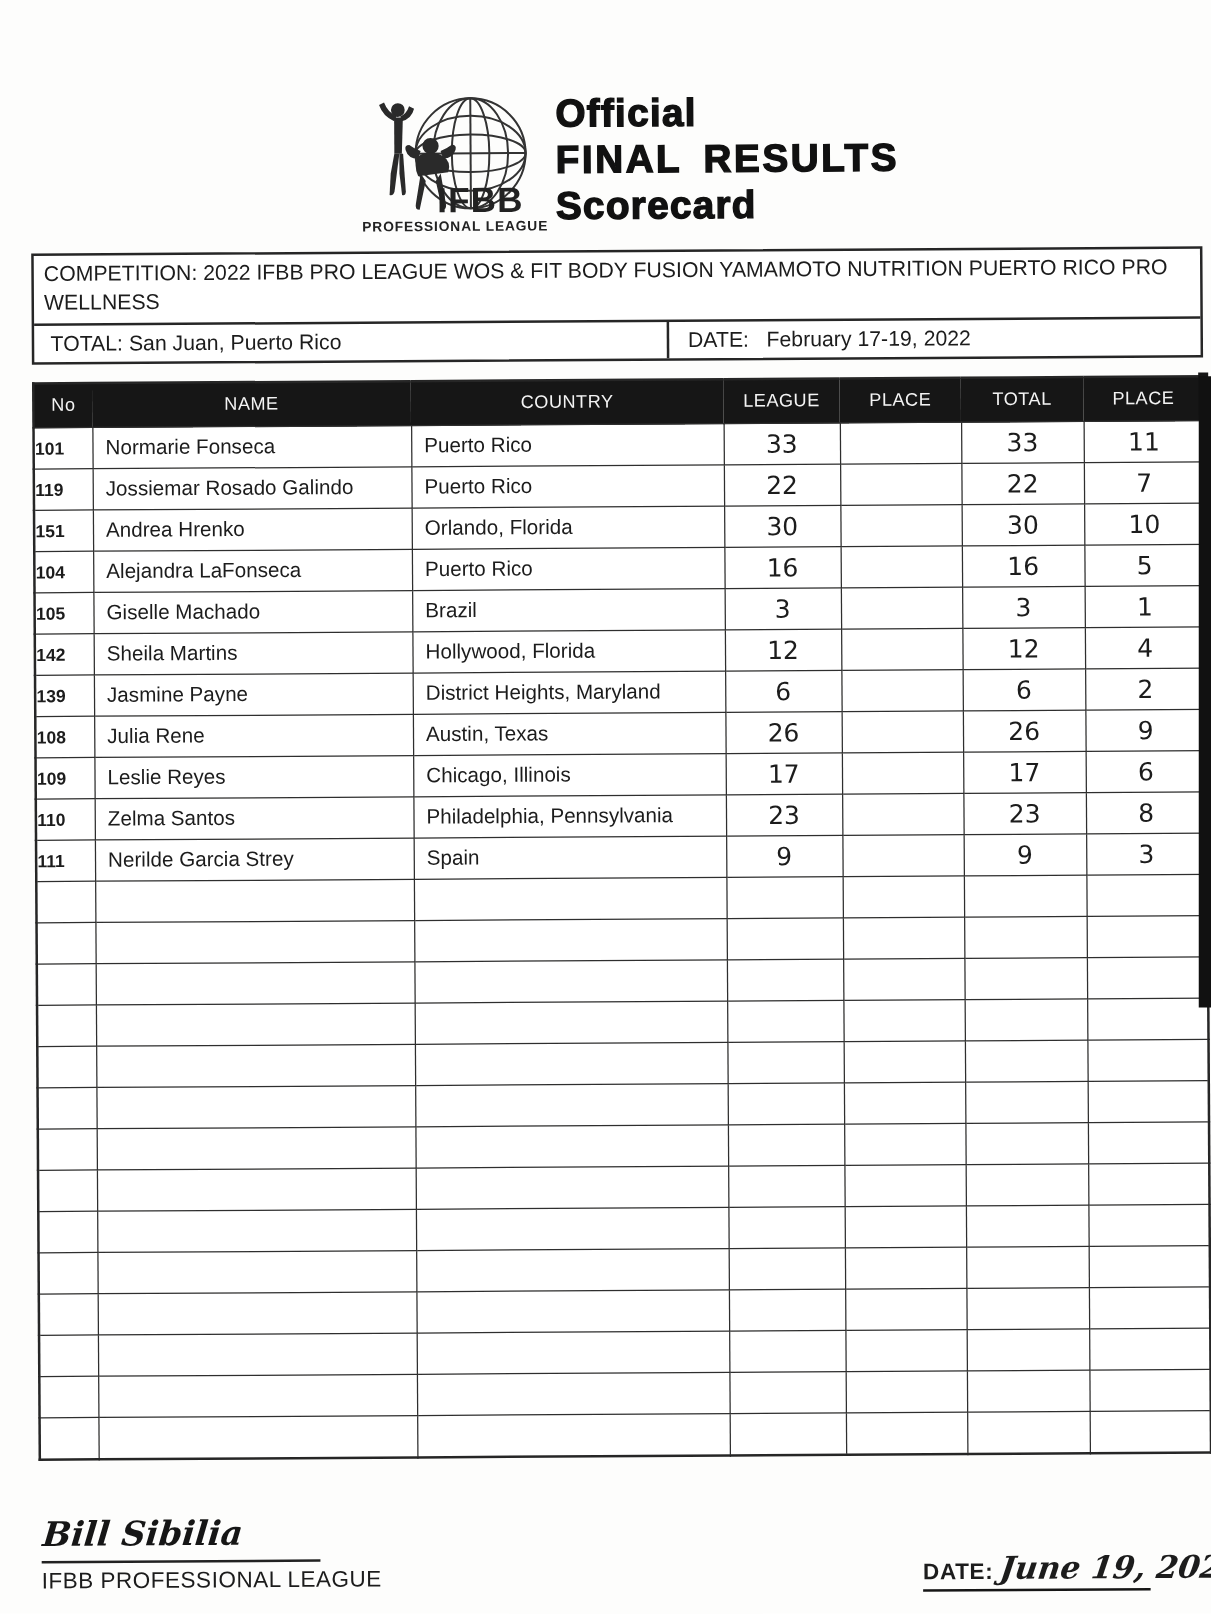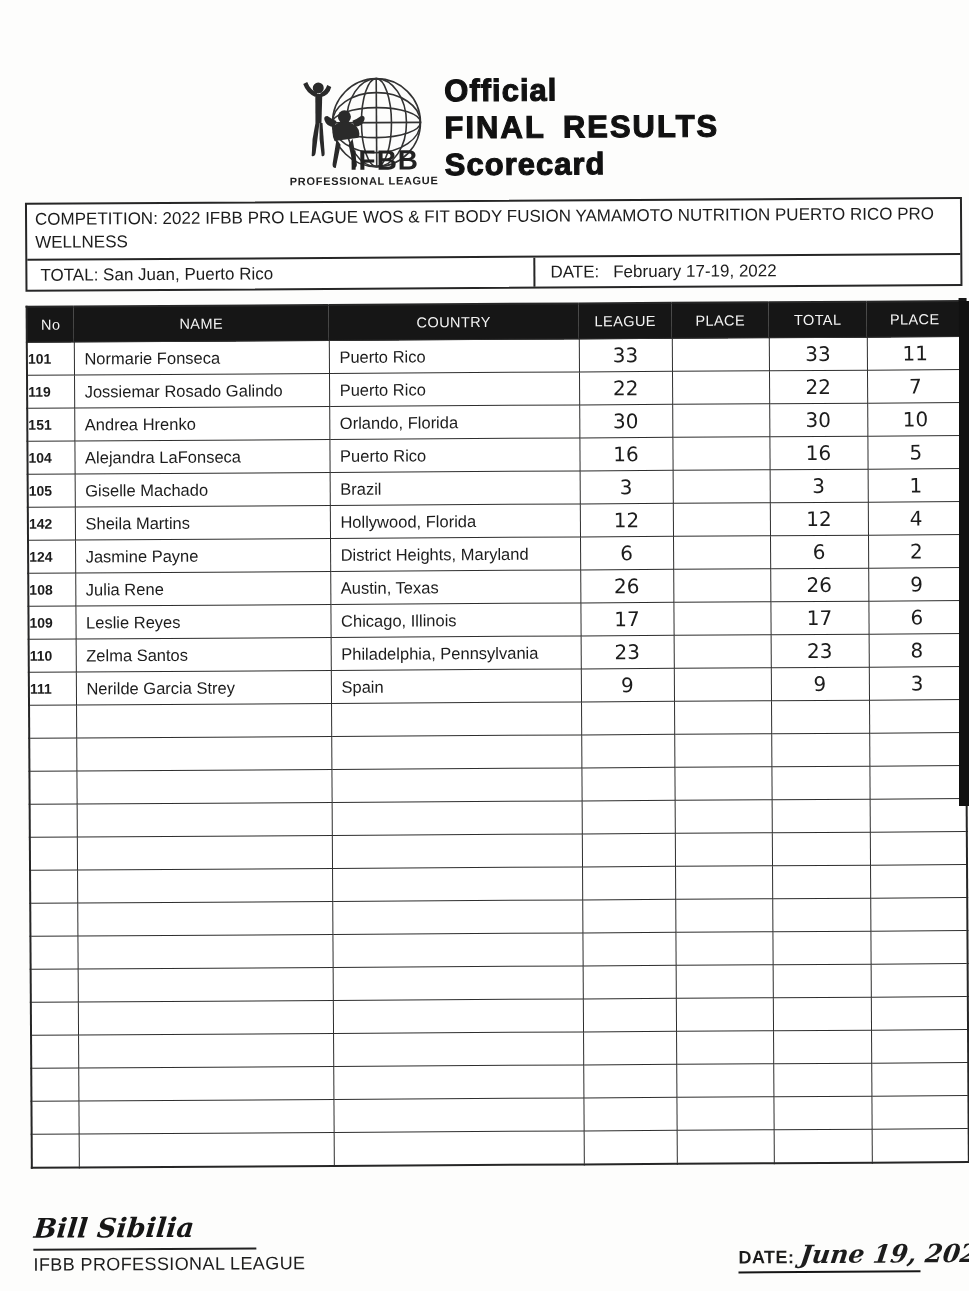--- a/index.html
+++ b/index.html
@@ -183,21 +183,21 @@
           <tr>
             <td class="col-no">142</td>
             <td class="col-name">Sheila Martins</td>
             <td class="col-country">Hollywood, Florida</td>
             <td class="col-score">12</td>
             <td class="col-score"></td>
             <td class="col-score">12</td>
             <td class="col-score">4</td>
           </tr>
           <tr>
-            <td class="col-no">124</td>
+            <td class="col-no">139</td>
             <td class="col-name">Jasmine Payne</td>
             <td class="col-country">District Heights, Maryland</td>
             <td class="col-score">6</td>
             <td class="col-score"></td>
             <td class="col-score">6</td>
             <td class="col-score">2</td>
           </tr>
           <tr>
             <td class="col-no">108</td>
             <td class="col-name">Julia Rene</td>

